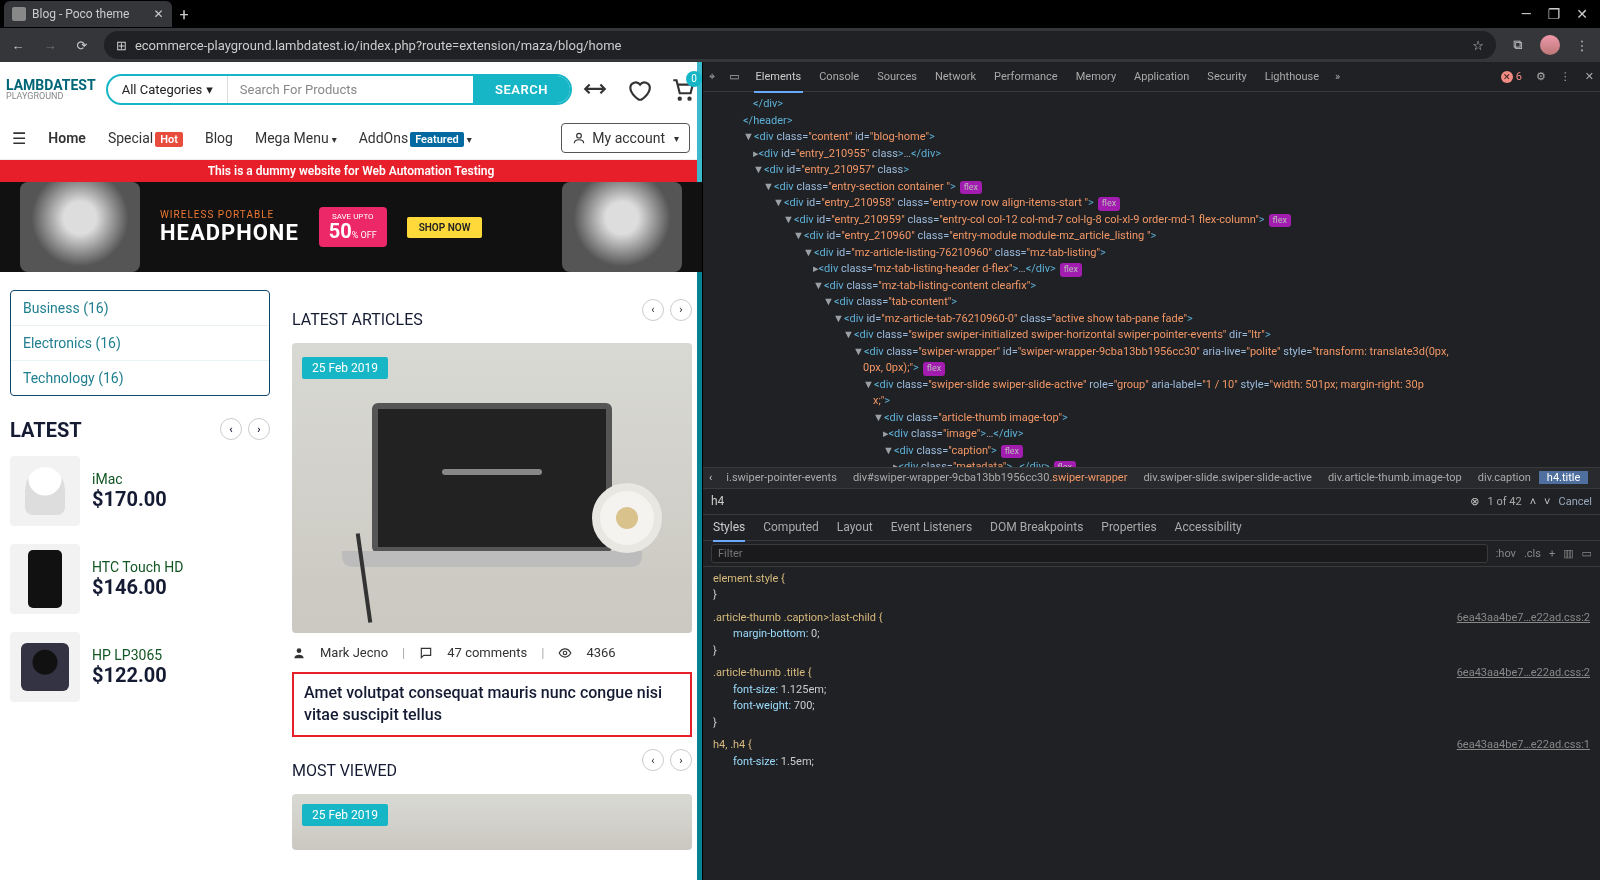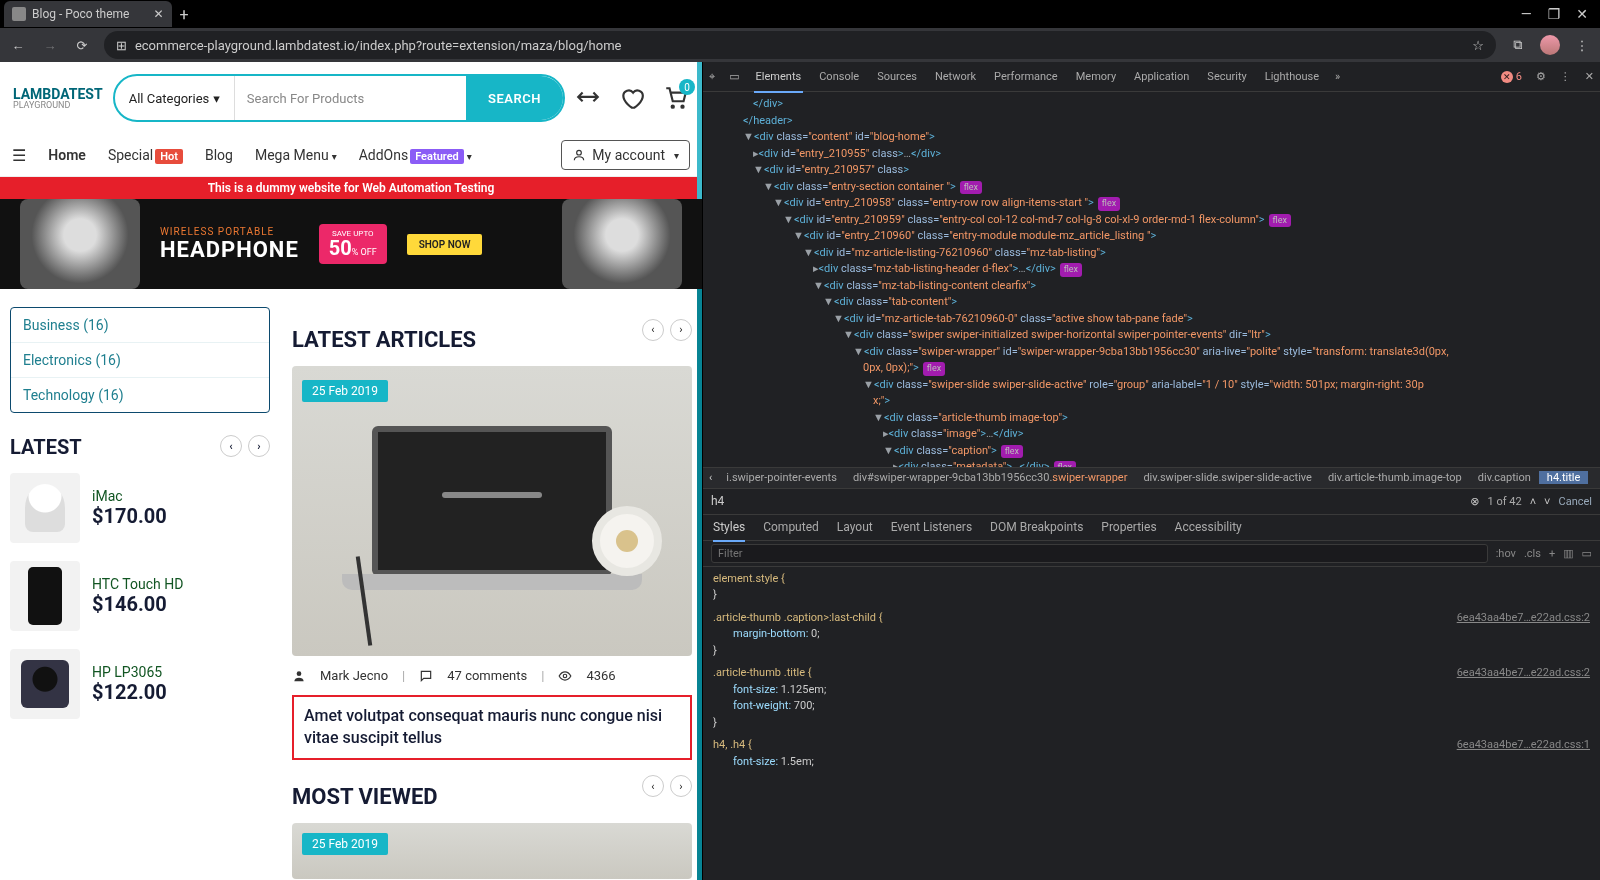--- a/index.html
+++ b/index.html
@@ -19,37 +19,37 @@
 .navbtn { width:20px; text-align:center; }
 .urlbar { flex:1; background:#202124; border-radius:20px; height:28px; display:flex; align-items:center; padding:0 12px; gap:8px; color:#ccc; }
 .ricon { width:20px; text-align:center; }
 .avatar { width:20px; height:20px; border-radius:50%; background:linear-gradient(#e9a,#b77); }
 
 .main { flex:1; display:flex; overflow:hidden; }
 
 
 .page { width:702px; background:#fff; overflow-y:auto; position:relative; color:#222; }
 .page::-webkit-scrollbar{width:0}
-.hdr { display:flex; align-items:center; padding:12px 13px; gap:10px; }
+.hdr { display:flex; align-items:center; padding:12px 6px; gap:10px; }
 .logo { display:flex; flex-direction:column; font-weight:700; font-size:14px; color:#067; line-height:1;}
 .logo small{font-size:9px; color:#888; font-weight:400;}
-.search-grp { display:flex; border:2px solid #17b6c7; border-radius:28px; overflow:hidden; flex:1; height:48px; align-items:center; }
+.search-grp { display:flex; border:2px solid #17b6c7; border-radius:28px; overflow:hidden; flex:1; height:31px; align-items:center; }
 .cat-sel { padding:0 14px; font-size:13px; border-right:1px solid #ddd; height:100%; display:flex; align-items:center; gap:4px; }
 .sinput { flex:1; padding:0 12px; font-size:13px; color:#888; }
 .sbtn { background:#17b6c7; color:#fff; font-weight:600; padding:0 22px; height:100%; display:flex; align-items:center; font-size:13px; letter-spacing:.5px; }
 .icns { display:flex; gap:18px; align-items:center; }
 .icn { width:26px; height:26px; position:relative; }
 .cart { position:relative; }
 .cart .badge { position:absolute; top:-6px; right:-6px; background:#17b6c7; color:#fff; font-size:10px; width:16px; height:16px; border-radius:50%; display:flex; align-items:center; justify-content:center; }
 
 .navrow { display:flex; align-items:center; gap:22px; padding:6px 12px; font-size:14px; color:#333; border-bottom:1px solid #eee; }
 .ham { font-size:16px; }
 .pill { font-size:11px; padding:1px 5px; border-radius:2px; font-weight:600; margin-left:2px; }
 .pill.red { background:#e74c3c; color:#fff;}
-.pill.blue { background:#8b5cf6; color:#fff;}
+.pill.blue { background:#0369a1; color:#fff;}
 .drop::after{ content:"▾"; font-size:10px; margin-left:3px;}
 .acct { border:1px solid #555; border-radius:4px; padding:6px 10px; display:flex; align-items:center; gap:6px; }
 
 .banner-red { background:#e61f2a; color:#fff; text-align:center; font-size:12px; font-weight:600; padding:4px 0; }
 
 .promo { background:#111; height:90px; position:relative; display:flex; align-items:center; padding:0 20px; gap:20px; overflow:hidden; }
 .promo .phimg { width:120px; height:90px; background:radial-gradient(circle at 50% 40%, #ddd 20%, #555 60%); border-radius:8px; }
 .promo .txt { color:#fff; }
 .promo .txt .sub { font-size:10px; color:#ec7832; letter-spacing:1px; }
 .promo .txt .big { font-size:22px; font-weight:700; letter-spacing:1px; }
@@ -67,21 +67,21 @@
 .navdots { display:flex; gap:6px; align-items:center; float:right;}
 .dot{ width:22px;height:22px;border:1px solid #ccc;border-radius:50%;display:flex;align-items:center;justify-content:center;font-size:11px;}
 
 .prod { display:flex; gap:12px; align-items:center; margin-bottom:18px; }
 .pimg { width:70px; height:70px; background:#f2f2f2; border-radius:4px; display:flex; align-items:center; justify-content:center; }
 .pinfo .pname { font-size:14px; color:#152; }
 .pinfo .pprice { font-size:20px; font-weight:700; color:#151b33; }
 
 .maincol { flex:1; }
 .sechead { display:flex; align-items:center; margin-bottom:14px; }
-.sechead h2{ font-size:22px; font-weight:700; color:#151b33;margin-top:20px; }
+.sechead h2{ font-size:16px; font-weight:400; color:#151b33;margin-top:20px; }
 .article { margin-bottom:4px; }
 .aimg { height:290px; background:linear-gradient(#d9d9d4,#cac8c0); border-radius:4px; position:relative; overflow:hidden; }
 .laptop { position:absolute; top:60px; left:50%; transform:translateX(-50%); width:300px; height:190px; }
 .laptop .screen { width:240px; height:150px; background:#222; border:6px solid #555; border-radius:6px; margin:0 auto; }
 .laptop .screen::after{content:""; display:block; width:100px;height:6px;background:#888;margin:60px auto 0;border-radius:3px;}
 .laptop .kb { width:300px; height:16px; background:#bcbcbc; margin-top:-2px; border-radius:0 0 10px 10px; }
 .cup { position:absolute; right:30px; top:140px; width:70px; height:70px; border-radius:50%; background:#f5f3ef; border:8px solid #e8e7e2; }
 .cup::after{content:"";position:absolute;inset:16px;background:#d9c28c;border-radius:50%;}
 .pen{position:absolute; left:70px; top:190px; width:4px; height:90px; background:#333; transform:rotate(-8deg);}
 .datetag { position:absolute; top:14px; left:10px; background:#17b6c7; color:#fff; font-size:12px; padding:4px 10px; border-radius:2px; }

